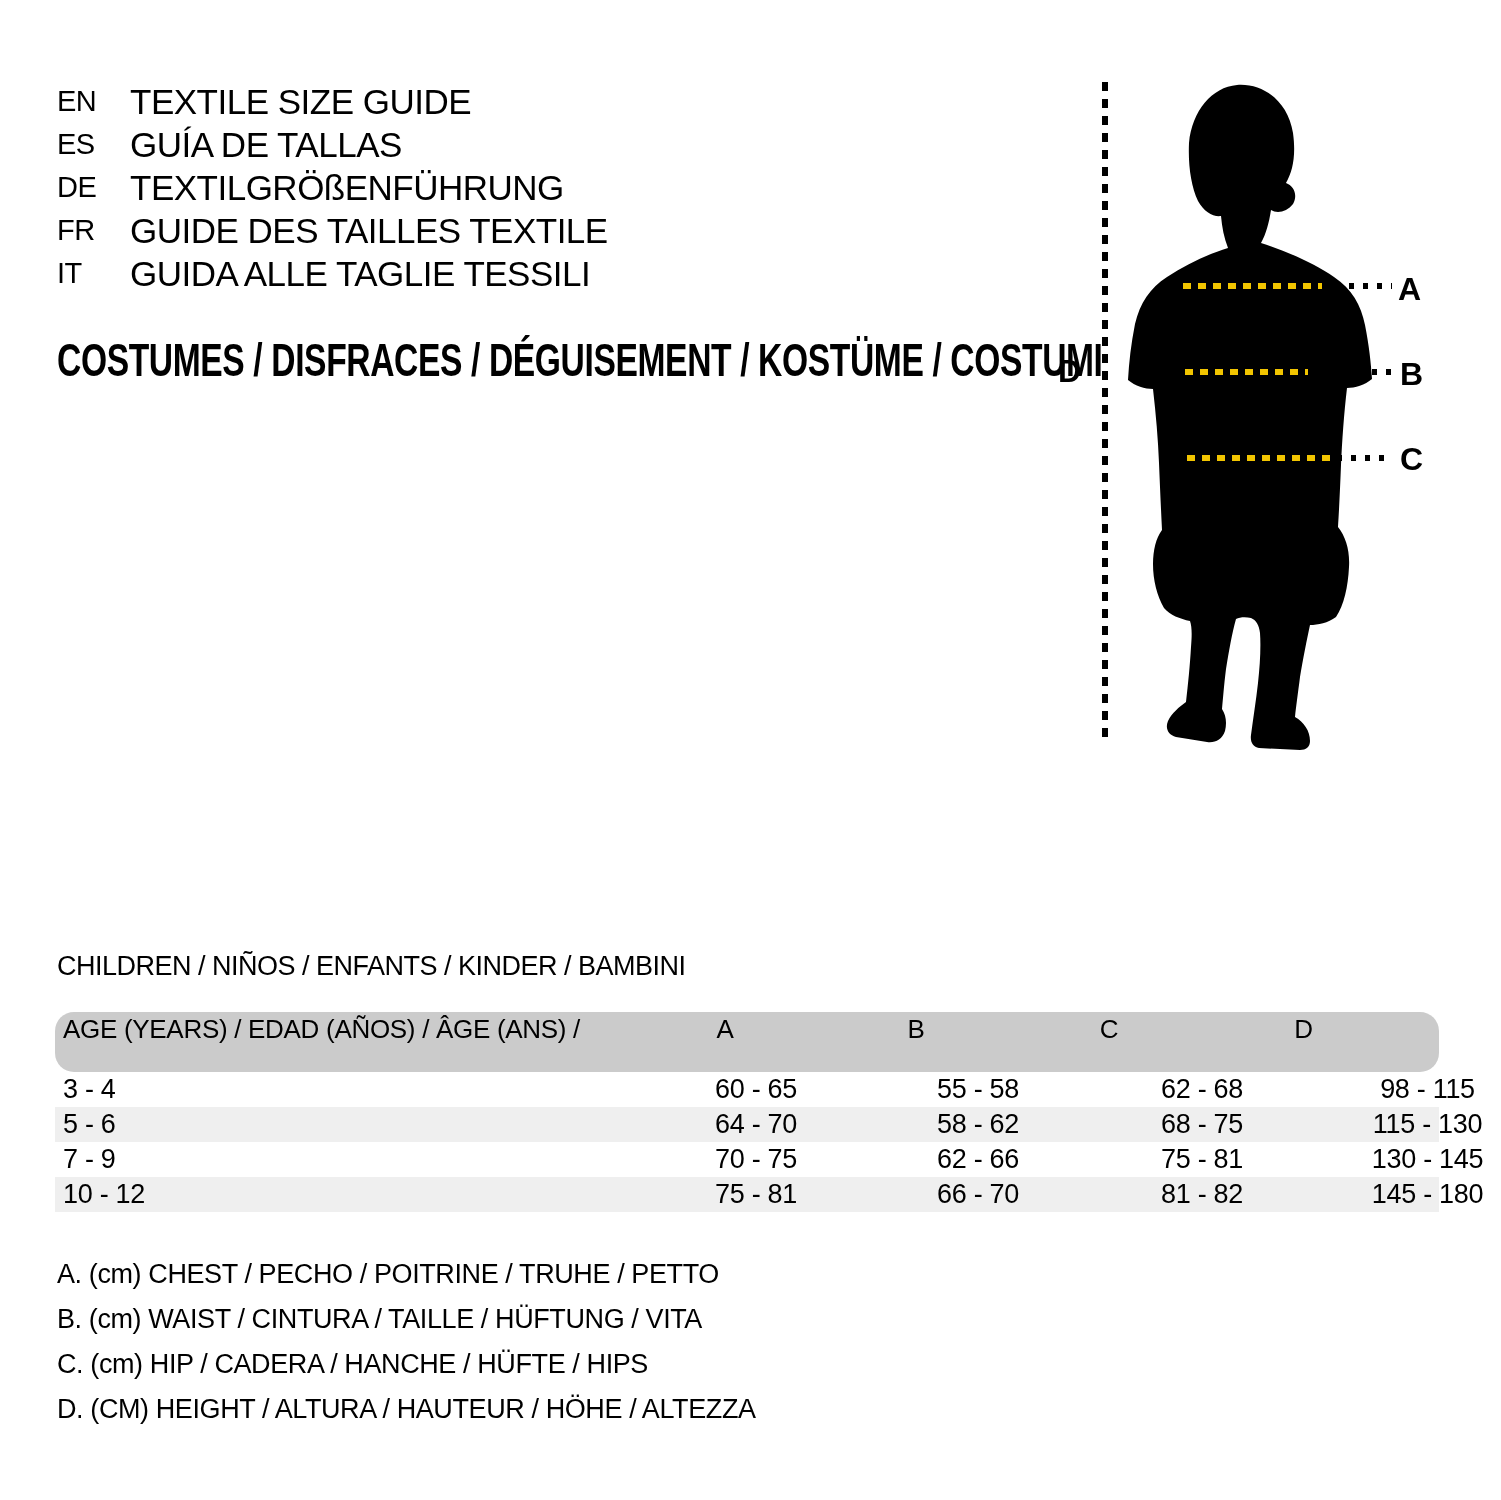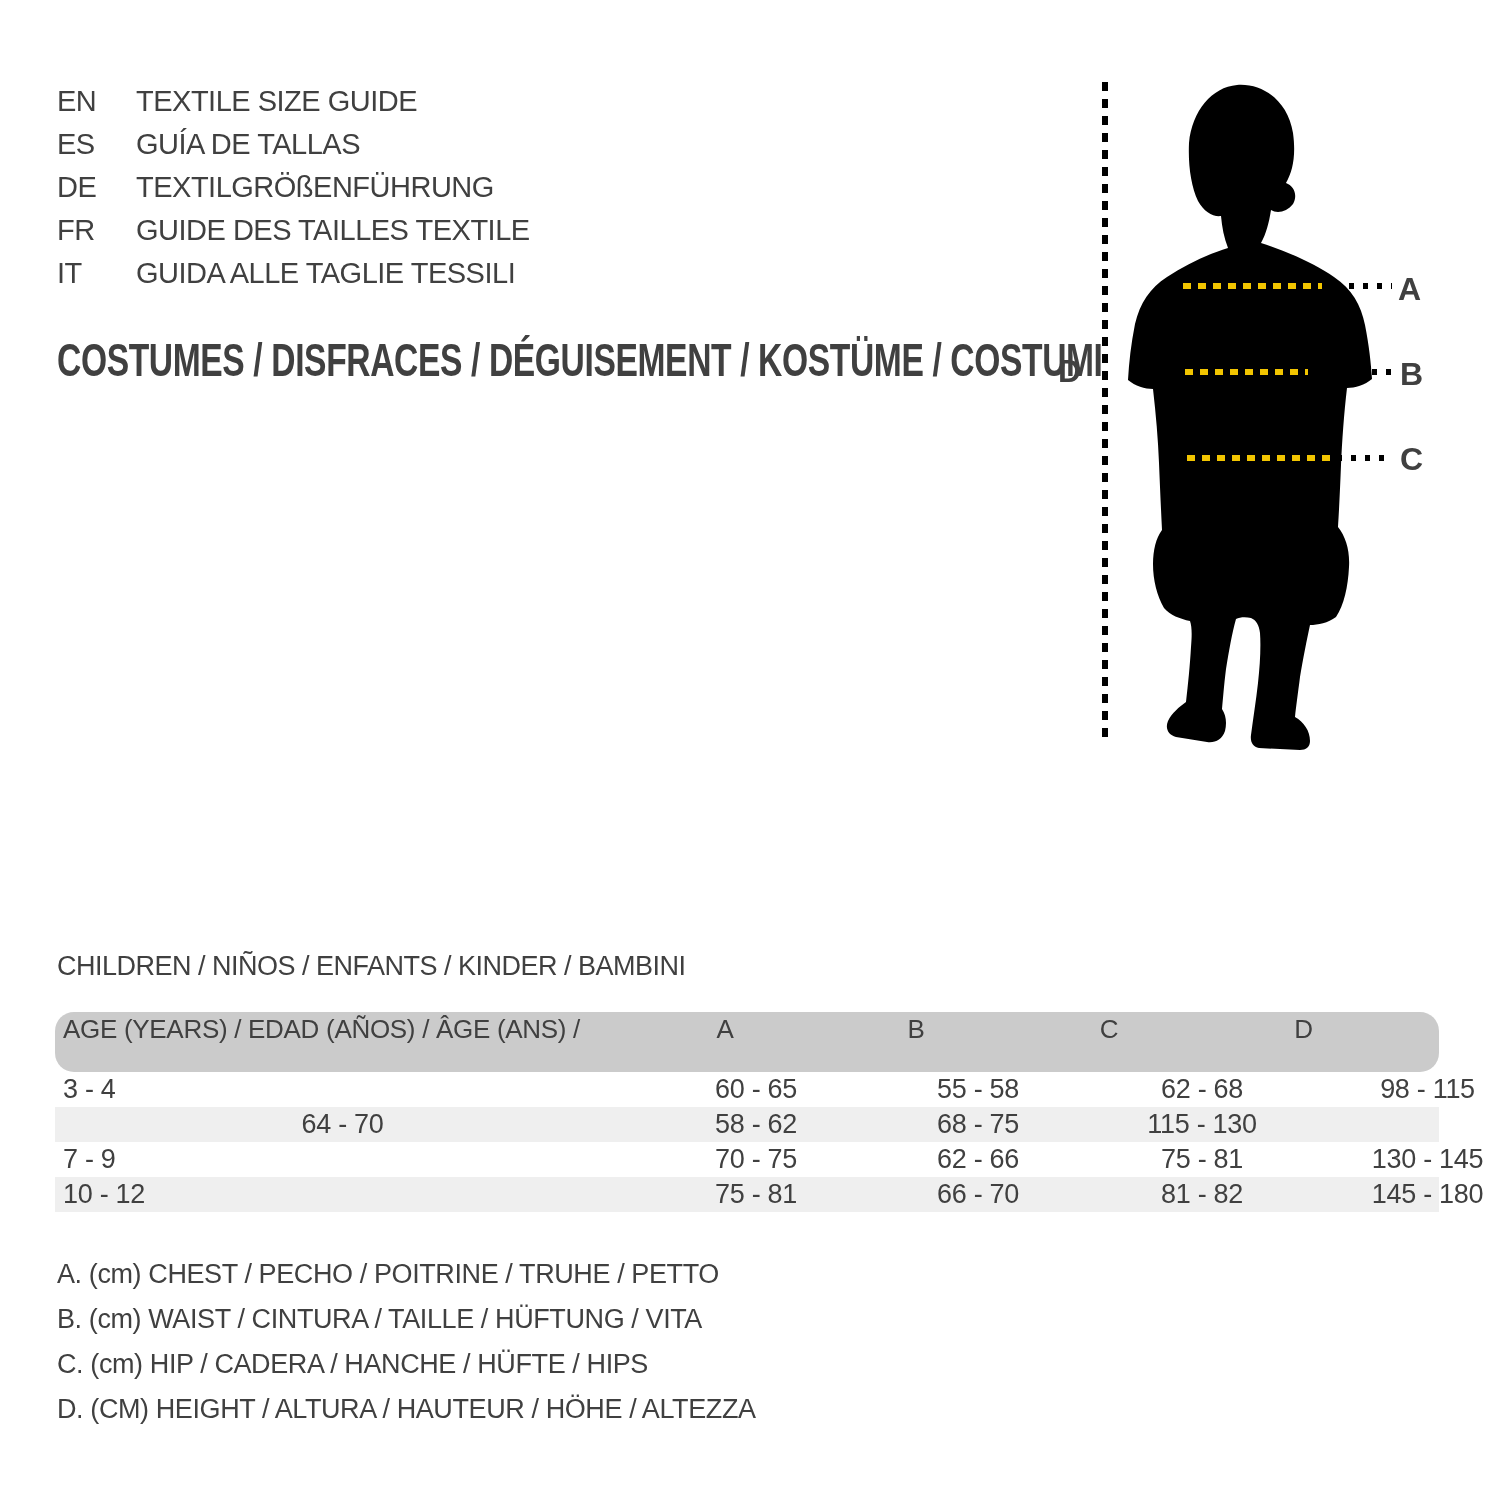--- a/index.html
+++ b/index.html
@@ -3,29 +3,29 @@
 <meta charset="utf-8">
 <style>
   html, body { margin: 0; padding: 0; background: #ffffff; }
   * { box-sizing: border-box; }
   .canvas {
     position: relative;
     width: 1501px;
     height: 1500px;
     background: #ffffff;
     font-family: "Liberation Sans", "DejaVu Sans", sans-serif;
-    color: #404040;
+    color: #000000;
     overflow: hidden;
   }
 
   
   .lang-list { position: absolute; left: 57px; top: 80px; }
   .lang-row { display: flex; height: 43px; align-items: center; }
   .lang-code { width: 73px; font-size: 29px; letter-spacing: -0.5px; }
-  .lang-title { font-size: 29px; letter-spacing: -0.5px; white-space: nowrap; margin-left: 6px; }
+  .lang-title { font-size: 35px; letter-spacing: -0.5px; white-space: nowrap; }
 
   
   .category-heading {
     position: absolute; left: 57px; top: 333px;
     font-size: 46px; font-weight: bold; white-space: nowrap;
   }
   .category-heading .squeeze {
     display: inline-block;
     transform: scaleX(0.73);
     transform-origin: left center;
@@ -188,20 +188,21 @@
     </div>
 
     <div class="t-row t-data">
       <div class="cell age">3 - 4</div>
       <div class="cell num">60 - 65</div>
       <div class="cell num">55 - 58</div>
       <div class="cell num">62 - 68</div>
       <div class="cell num">98 - 115</div>
     </div>
     <div class="t-row t-data alt">
+      <div class="cell age">5 - 6</div>
       <div class="cell num">64 - 70</div>
       <div class="cell num">58 - 62</div>
       <div class="cell num">68 - 75</div>
       <div class="cell num">115 - 130</div>
     </div>
     <div class="t-row t-data">
       <div class="cell age">7 - 9</div>
       <div class="cell num">70 - 75</div>
       <div class="cell num">62 - 66</div>
       <div class="cell num">75 - 81</div>

